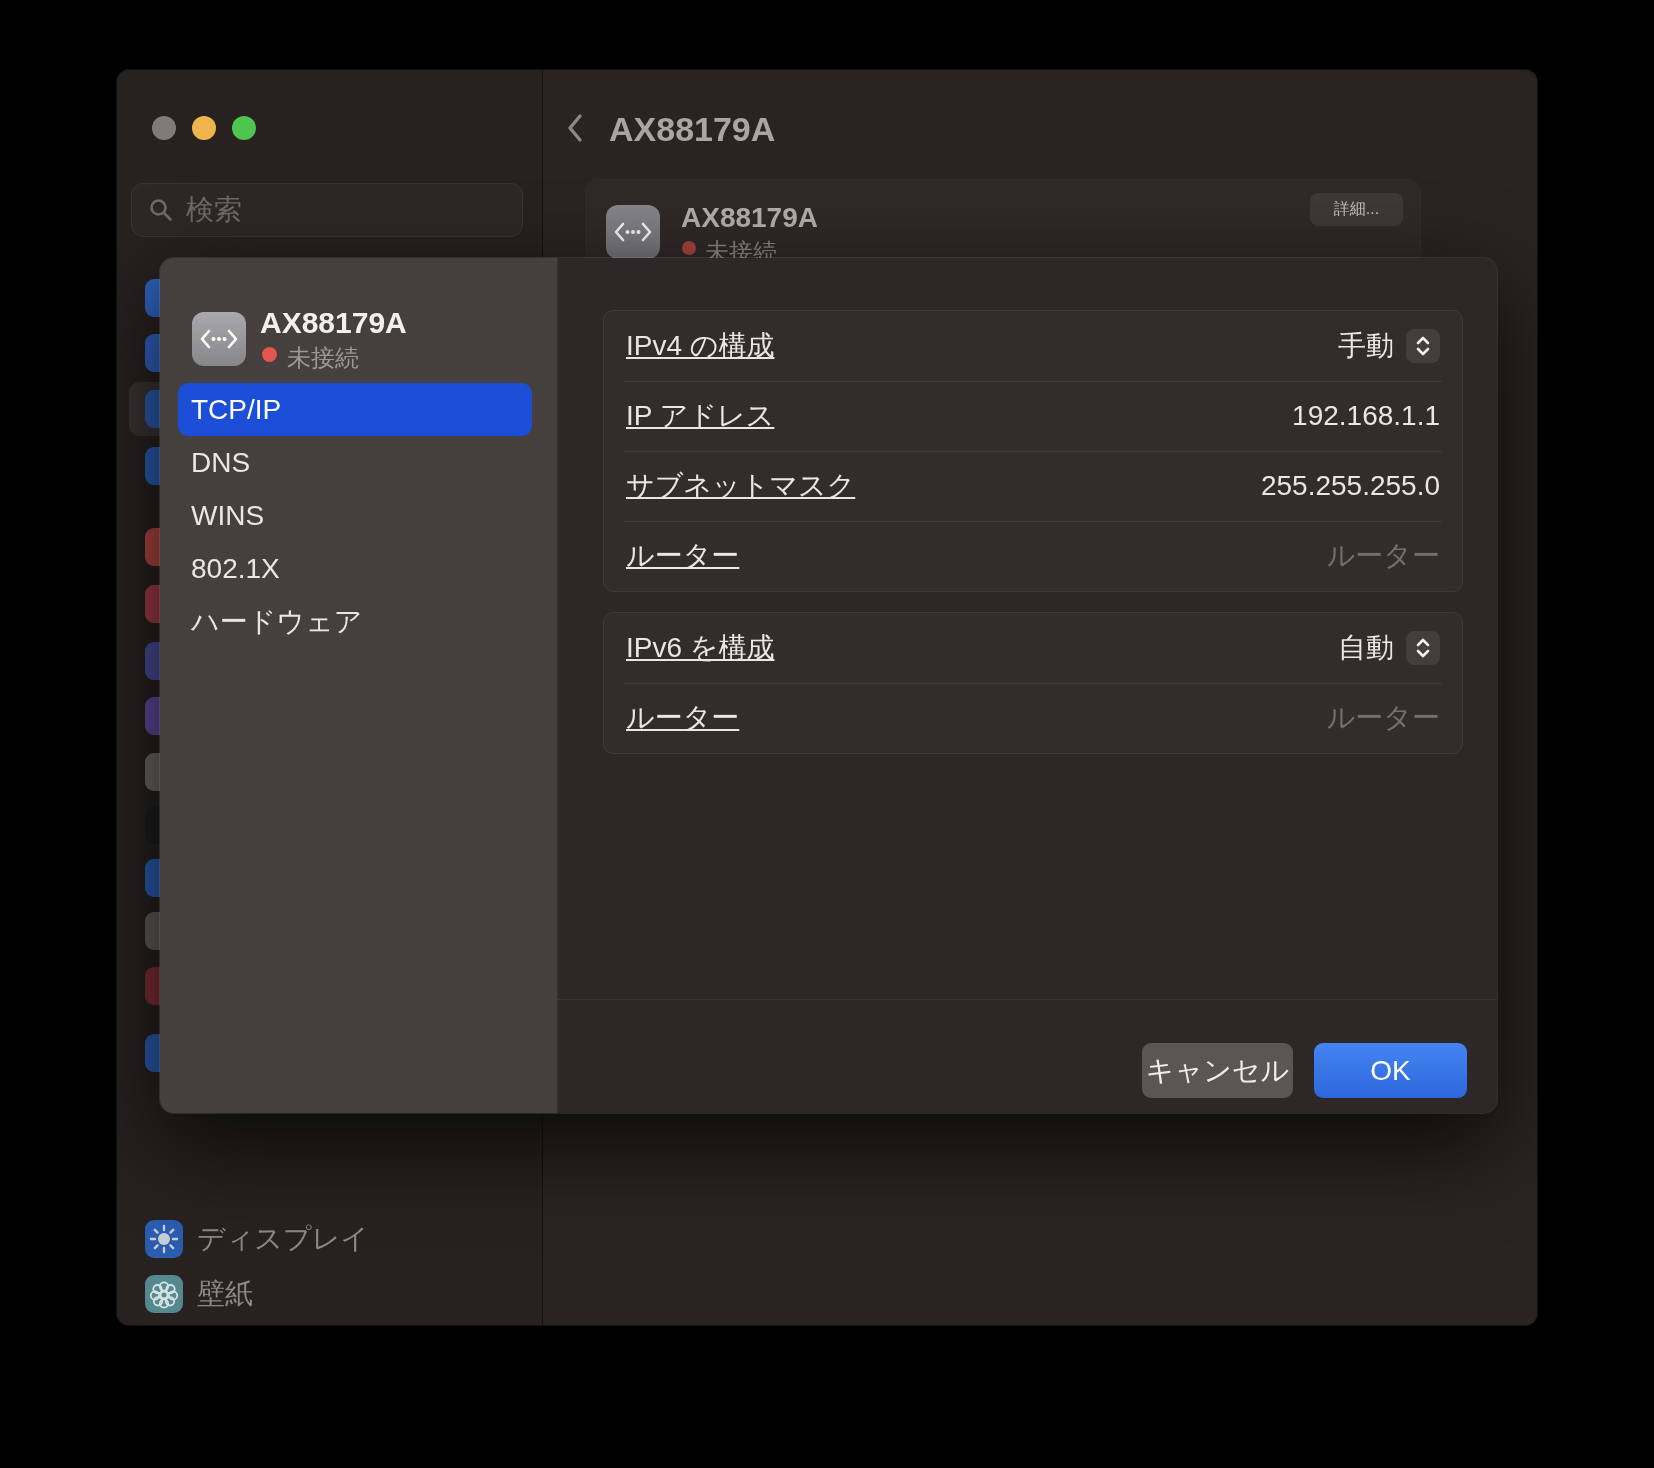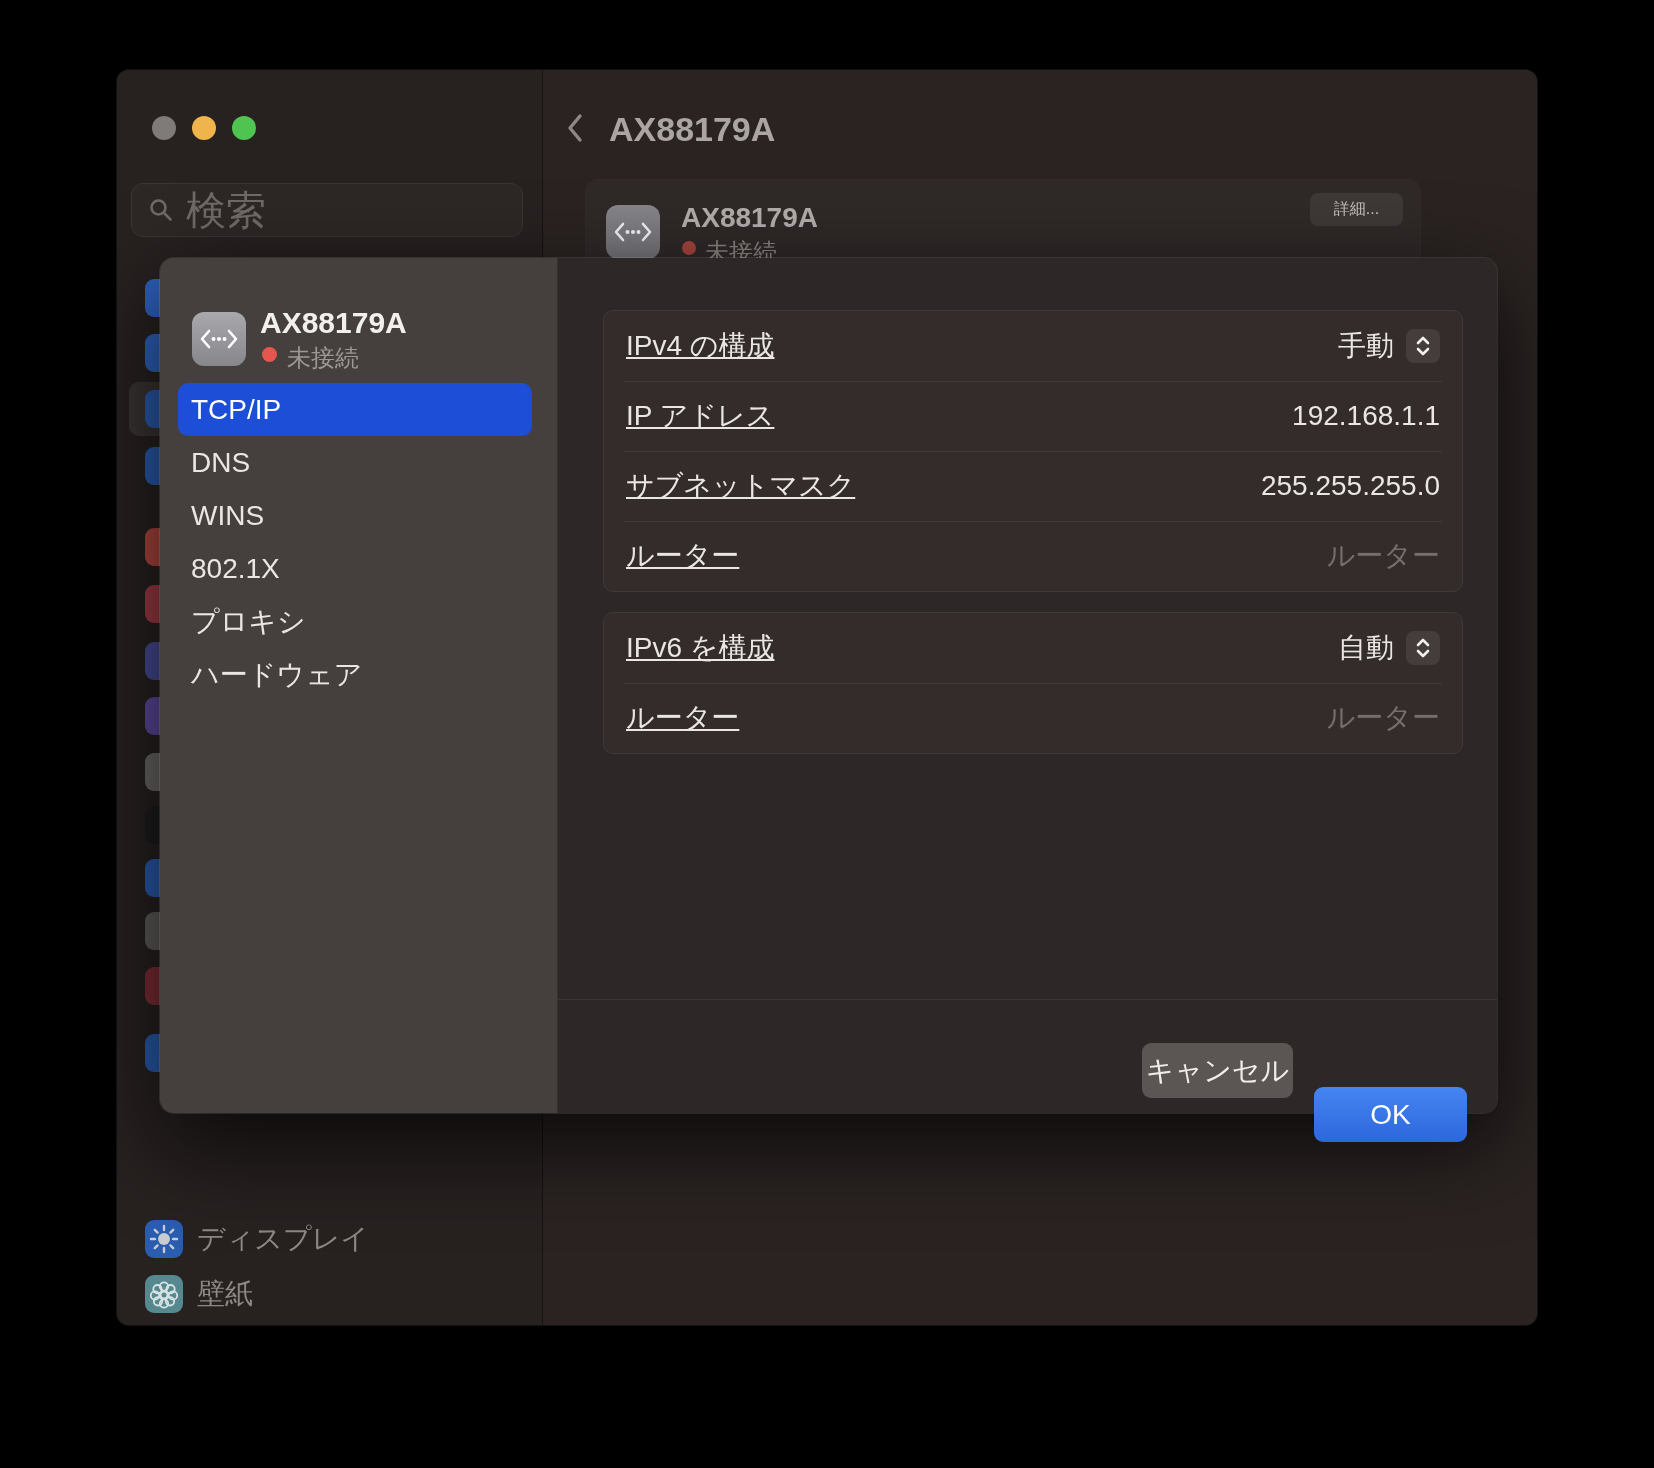--- a/index.html
+++ b/index.html
@@ -15,21 +15,21 @@
     background:#272120; border-right:1px solid #171212; }
   .content { position:absolute; left:427px; top:0; right:0; bottom:0; background:#2a2322; }
 
   .traffic { position:absolute; top:46px; width:24px; height:24px; border-radius:50%; }
   .t-close { left:35px;  background:#7f7b79; }
   .t-min   { left:75px;  background:#efb54c; }
   .t-zoom  { left:115px; background:#4fc451; }
 
   .search { position:absolute; left:14px; top:113px; width:392px; height:54px;
     background:#2d2726; border:1px solid #3b3534; border-radius:12px;
-    display:flex; align-items:center; gap:12px; padding:8px 16px; color:#6f6a68; font-size:40px; }
+    display:flex; align-items:center; gap:12px; padding:8px 16px; color:#6f6a68; font-size:28px; }
 
   
   .appicon { position:absolute; left:28px; width:38px; height:38px; border-radius:9px; }
   .appicon-sel { position:absolute; left:12px; top:312px; width:44px; height:54px;
     background:#3a3433; border-radius:10px; }
 
   .side-item { position:absolute; left:28px; height:38px; display:flex; align-items:center; gap:14px; }
   .side-item .lbl { color:#8d8886; font-size:28px; white-space:nowrap; }
   .sicon { width:38px; height:38px; border-radius:9px; flex:0 0 auto;
     display:flex; align-items:center; justify-content:center; }
@@ -82,21 +82,21 @@
   .row .val.ph { color:#746e6c; }
   .valwrap { display:flex; align-items:center; gap:12px; }
   .stepper { width:34px; height:34px; border-radius:8px; background:#443d3c;
     display:flex; align-items:center; justify-content:center; }
 
   .btn-divider { position:absolute; left:398px; right:0; top:741px; height:1px; background:#3b3534; }
   .btn { position:absolute; top:785px; height:55px; border-radius:9px; font-size:28px;
     display:flex; align-items:center; justify-content:center; }
   .btn-cancel { left:982px; width:151px; background:#5b5654; color:#f0eeec; }
   .btn-ok { left:1154px; width:153px; color:#fff;
-    background:linear-gradient(180deg,#4585f2,#2d67dc);margin-top:44px; }
+    background:linear-gradient(180deg,#4585f2,#2d67dc); }
 
   svg { display:block; }
 </style>
 </head>
 <body>
 
 <div class="stage">
 
   <div class="window">
 
@@ -214,21 +214,20 @@
       </div>
       <div class="sh-name">AX88179A</div>
       <div class="sh-dot"></div>
       <div class="sh-st">未接続</div>
 
       <div class="tabs">
         <div class="tab selected">TCP/IP</div>
         <div class="tab">DNS</div>
         <div class="tab">WINS</div>
         <div class="tab">802.1X</div>
-        <div class="tab">プロキシ</div>
         <div class="tab">ハードウェア</div>
       </div>
     </div>
 
     <div class="group g1">
       <div class="row">
         <span class="lab">IPv4 の構成</span>
         <span class="valwrap">
           <span class="val">手動</span>
           <span class="stepper">

